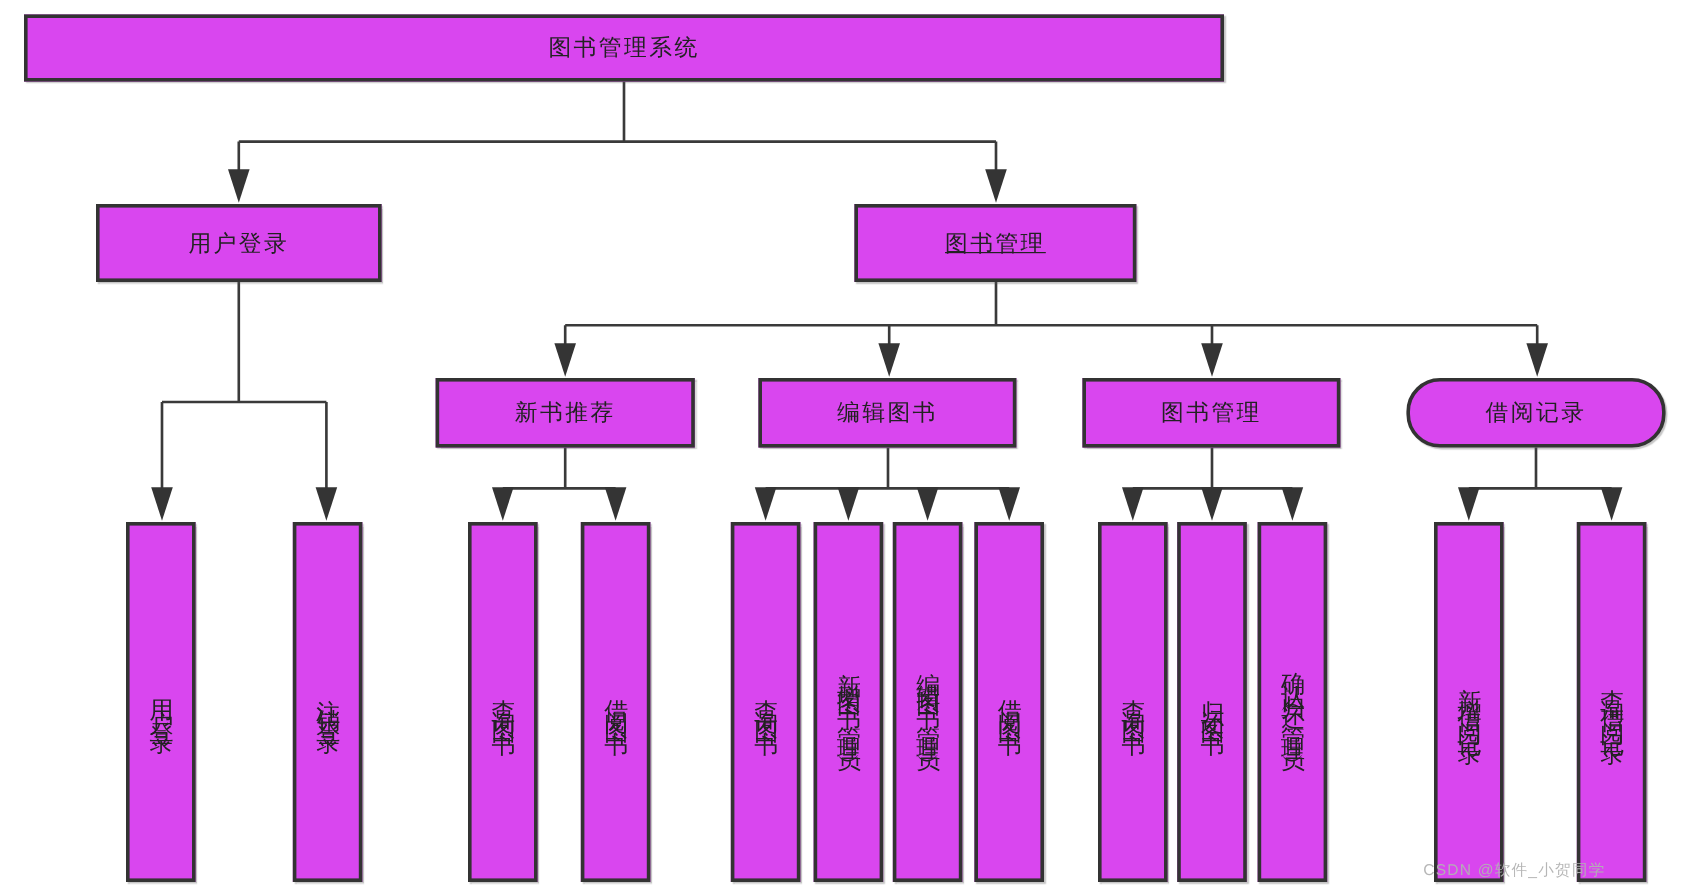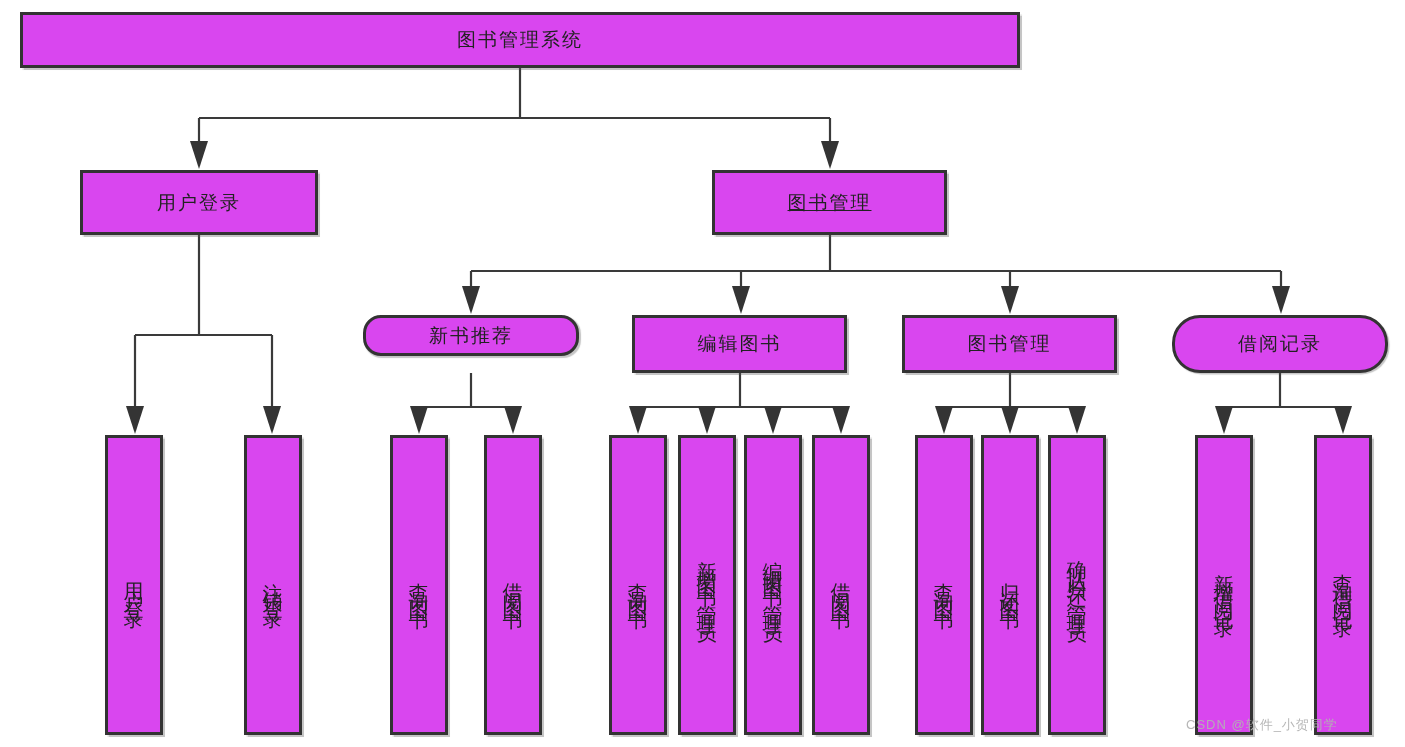--- a/index.html
+++ b/index.html
@@ -120,21 +120,21 @@
     <span class="h-label">图书管理系统</span>
   </div>
 
   <div class="box" style="left:80px; top:170px; width:238px; height:65px;">
     <span class="h-label">用户登录</span>
   </div>
   <div class="box" style="left:712px; top:170px; width:235px; height:65px;text-decoration:underline;">
     <span class="h-label">图书管理</span>
   </div>
 
-  <div class="box" style="left:363px; top:315px; width:216px; height:41px;border-radius:18px;">
+  <div class="box" style="left:363px; top:315px; width:216px; height:58px;">
     <span class="h-label">新书推荐</span>
   </div>
   <div class="box" style="left:632px; top:315px; width:215px; height:58px;">
     <span class="h-label">编辑图书</span>
   </div>
   <div class="box" style="left:902px; top:315px; width:215px; height:58px;">
     <span class="h-label">图书管理</span>
   </div>
   <div class="box" style="left:1172px; top:315px; width:216px; height:58px;border-radius:28px;">
     <span class="h-label">借阅记录</span>

